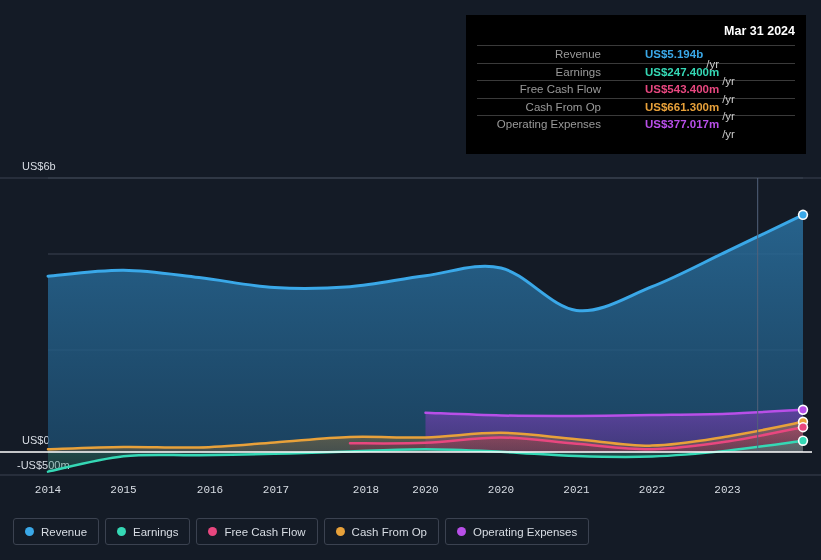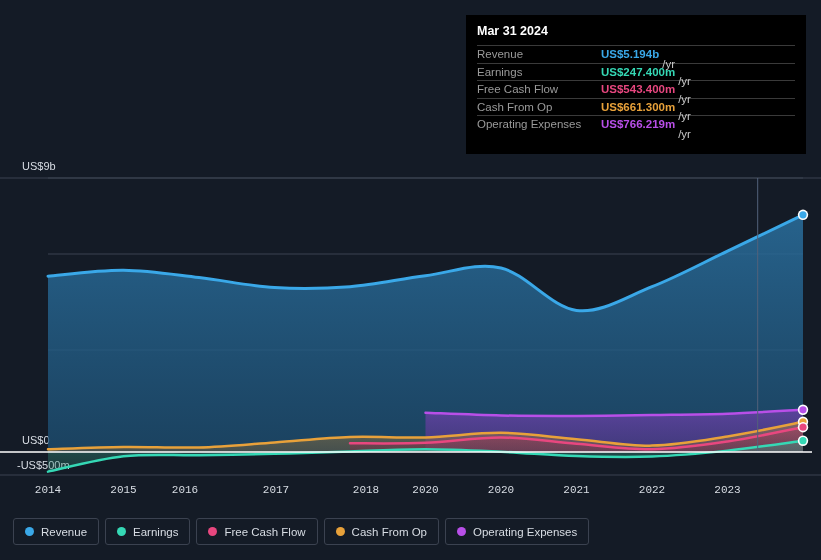--- a/index.html
+++ b/index.html
@@ -2,21 +2,21 @@
 <html><head>
 <meta charset="utf-8">
 <style>
   * { box-sizing: border-box; margin: 0; padding: 0; }
   html, body {
     width: 821px; height: 560px;
     background: #141b26;
     font-family: "Liberation Sans", sans-serif;
     overflow: hidden;
   }
-  #root { position: relative; width: 821px; height: 560px; }
+  #root { position: relative; width: 821px; height: 560px; text-align: right; }
 
   
   .tooltip {
     position: absolute;
     left: 466px; top: 15px;
     width: 340px; height: 139px;
     background: #000000;
     padding: 9px 11px 4px 11px;
   }
   .tooltip-date {
@@ -35,20 +35,21 @@
   .tt-label {
     width: 124px;
     color: #9a9a9a;
     font-size: 11.5px;
     white-space: nowrap;
   }
   .tt-val {
     font-size: 11.5px;
     font-weight: bold;
     white-space: nowrap;
+    margin-left: 44px;
   }
   .tt-unit {
     font-size: 11.5px;
     color: #c9c9c9;
     font-weight: normal;
     margin-left: 3px;
     margin-top: 19px;
   }
   .tt-margin-lbl {
     font-size: 11.5px;
@@ -122,27 +123,27 @@
           <span class="tt-val" style="color: rgb(232, 71, 127);">US$543.400m</span>
           <span class="tt-unit">/yr</span>
         </div>
         <div class="tt-row">
           <div class="tt-label">Cash From Op</div>
           <span class="tt-val" style="color: rgb(232, 161, 58);">US$661.300m</span>
           <span class="tt-unit">/yr</span>
         </div>
         <div class="tt-row">
           <div class="tt-label">Operating Expenses</div>
-          <span class="tt-val" style="color: rgb(184, 79, 232);">US$766.219m</span>
+          <span class="tt-val" style="color: rgb(184, 79, 232);">US$377.017m</span>
           <span class="tt-unit">/yr</span>
         </div>
       </div>
   </div>
 
-  <div class="axis-label" id="lbl-top">US$9b</div>
+  <div class="axis-label" id="lbl-top">US$6b</div>
   <div class="axis-label" id="lbl-zero">US$0</div>
   <div class="axis-label" id="lbl-neg">-US$500m</div>
 
   <div class="chart-wrap">
     <svg class="chart" id="chart-svg" width="821" height="325" viewBox="0 0 821 325">
         <defs>
           <linearGradient id="g-rev" x1="0" y1="0" x2="0" y2="1">
             <stop offset="0%" stop-color="#2a6f9e" stop-opacity="0.85"></stop>
             <stop offset="100%" stop-color="#1d4f73" stop-opacity="0.75"></stop>
           </linearGradient>
@@ -209,21 +210,21 @@
         <g>
           <circle cx="803" cy="282.70206666666667" r="5.2" fill="#ffffff"></circle>
           <circle cx="803" cy="282.70206666666667" r="3.6" fill="#35d8b5"></circle>
         </g>
       </svg>
   </div>
 
   <div class="xaxis" id="xaxis">
       <div class="xtick" style="left: 48px;">2014</div>
       <div class="xtick" style="left: 123.5px;">2015</div>
-      <div class="xtick" style="left: 185px;">2016</div>
+      <div class="xtick" style="left: 210px;">2016</div>
       <div class="xtick" style="left: 276px;">2017</div>
       <div class="xtick" style="left: 366px;">2018</div>
       <div class="xtick" style="left: 425.5px;">2020</div>
       <div class="xtick" style="left: 501px;">2020</div>
       <div class="xtick" style="left: 576.5px;">2021</div>
       <div class="xtick" style="left: 652px;">2022</div>
       <div class="xtick" style="left: 727.5px;">2023</div>
       <div class="xtick" style="left: 803px; margin-left: 40px;">2024</div>
     </div>
 

